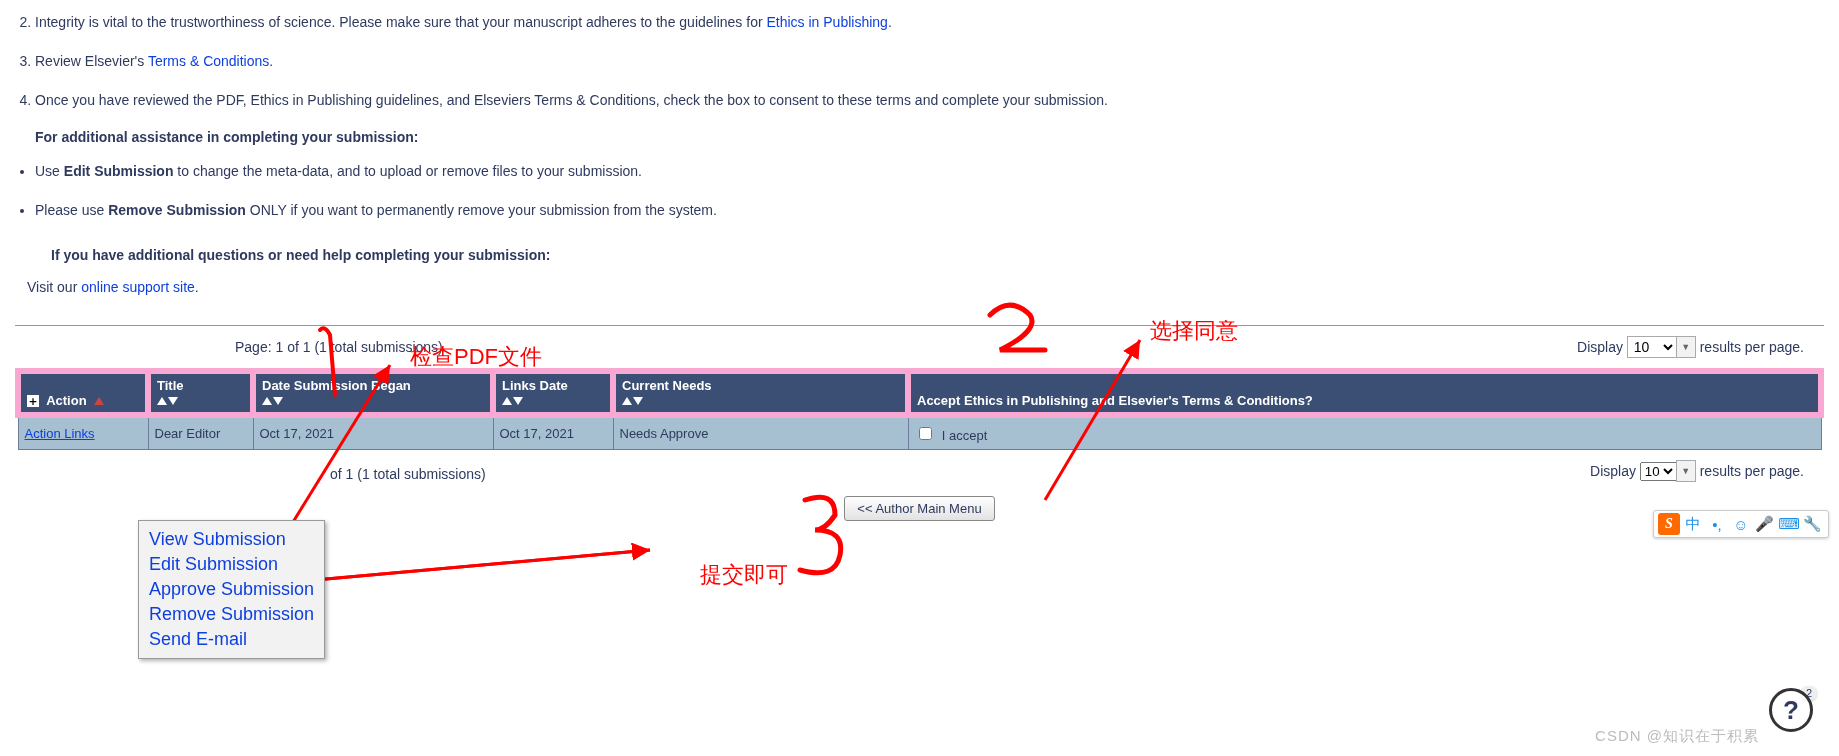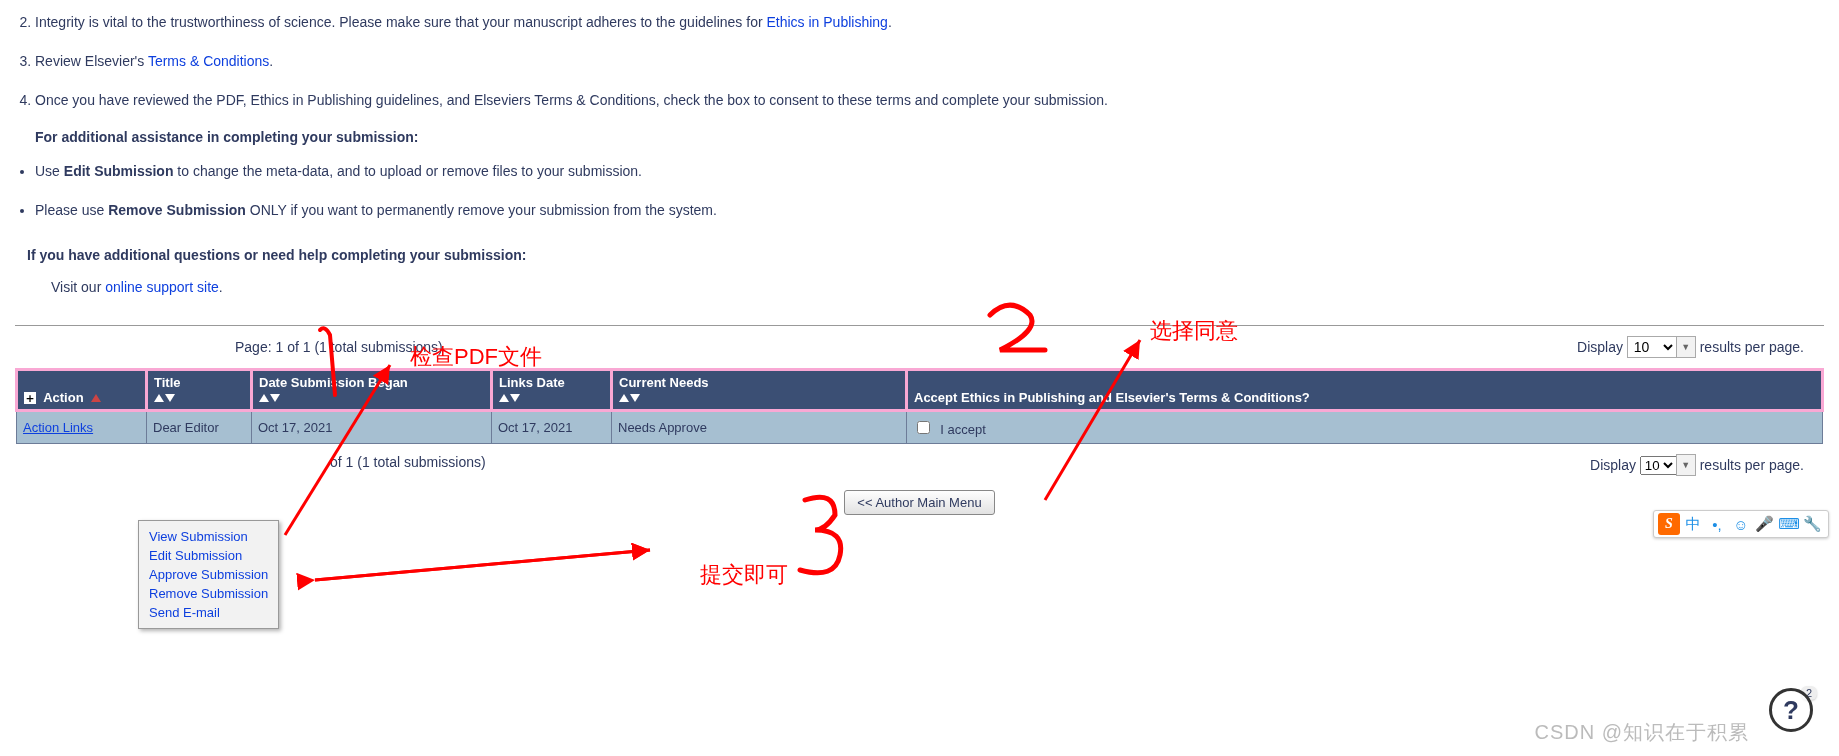--- a/index.html
+++ b/index.html
@@ -33,45 +33,45 @@
   .select-btn {
     display:inline-flex; width:18px; height:20px; align-items:center; justify-content:center;
     border:1px solid #aaa; background:#f2f2f2; color:#666; font-size:9px; margin-left:-1px;
   }
   table.data {
     width: 100%; border-collapse: collapse; table-layout: fixed;
     border: 1px solid #6d7c98;
   }
   table.data th {
     background: #3b4f74; color: #fff; font-weight: bold; text-align: left;
-    padding: 4px 6px; vertical-align: bottom; border: 3px solid #f9a8d4;
+    padding: 4px 6px; vertical-align: bottom; border: 6px solid #f9a8d4;
     font-size: 13px;
   }
   table.data td {
     padding: 6px; border: 1px solid #6d7c98; background: #a6bfd1; color: #2f3a5f;
     vertical-align: middle; font-size: 13px;
   }
   .sort-arrows { display:inline-flex; gap:1px; }
   .tri-up, .tri-down { width:0; height:0; display:inline-block; cursor:pointer; }
   .tri-up { border-left:5px solid transparent; border-right:5px solid transparent; border-bottom:8px solid #fff; }
   .tri-down { border-left:5px solid transparent; border-right:5px solid transparent; border-top:8px solid #fff; }
   .tri-up-red { border-left:5px solid transparent; border-right:5px solid transparent; border-bottom:8px solid #c44; display:inline-block; }
   .plus-box {
     display:inline-block; width:12px; height:12px; background:#fff; color:#000;
     font-size:12px; line-height:12px; text-align:center; margin-right:4px;
     font-weight:bold;
   }
   .action-menu {
     position: absolute; left: 138px; top: 520px; background: #f2f2f2;
     border: 1px solid #999; box-shadow: 2px 2px 4px rgba(0,0,0,.3);
-    padding: 6px 10px; z-index: 50; font-size: 13px;
+    padding: 6px 10px; z-index: 50; font-size: 18px;
   }
   .action-menu div { color: #0d3fde; padding: 2px 0; cursor:pointer; }
   .bottom-bar {
-    display: flex; justify-content: space-between; align-items: flex-start;
+    display: flex; justify-content: space-between; align-items: flex-end;
     padding: 10px 20px 10px 260px; color: #2f3a5f;
   }
   .btn {
     display:inline-block; border:1px solid #888; border-radius:3px;
     background: linear-gradient(#fefefe,#e2e2e2); padding: 4px 12px;
     color:#2f3a5f; cursor:pointer; font-size:13px;
   }
   .center-row { text-align:center; margin-top:4px; }
   
   .anno { position:absolute; color:red; font-size:22px; pointer-events:none; }
@@ -88,22 +88,22 @@
   .help-circle {
     position: fixed; right: 26px; bottom: 24px; width:38px; height:38px;
     border:3px solid #333; border-radius:50%; display:flex; align-items:center; justify-content:center;
     font-size:26px; font-weight:bold; background:rgba(255,255,255,.7);
   }
   .help-badge {
     position: fixed; right: 22px; bottom: 56px; background:#eee; border-radius:6px;
     padding:1px 5px; font-size:11px; box-shadow:0 1px 2px rgba(0,0,0,.2);
   }
   .watermark {
-    position: fixed; right: 90px; bottom: 10px; color: rgba(120,120,120,.5);
-    font-size: 20px; letter-spacing:1px;text-align:center;
+    position: fixed; right: 80px; bottom: 10px; color: rgba(120,120,120,.5);
+    font-size: 15px; letter-spacing:1px;text-align:center;
   }
   .col-action { width:130px; }
   .col-title  { width:105px; }
   .col-date1  { width:240px; }
   .col-status { width:120px; }
   .col-curr   { width:295px; }
   .col-accept { width:auto; }
 </style>
 </head>
 <body>
@@ -122,23 +122,23 @@
 
 <ul class="content-block">
   <li>
     <span>Use </span><span class="bold">Edit Submission</span><span> to change the meta-data, and to upload or remove files to your submission.</span>
   </li>
   <li>
     <span>Please use </span><span class="bold">Remove Submission</span><span> ONLY if you want to permanently remove your submission from the system.</span>
   </li>
 </ul>
 
-<p class="content-block bold" style="margin:26px 12px 16px;">If you have additional questions or need help completing your submission:</p>
-
-<p class="content-block" style="margin:0 36px 8px;">
+<p class="content-block bold" style="margin:26px 36px 16px;">If you have additional questions or need help completing your submission:</p>
+
+<p class="content-block" style="margin:0 12px 8px;">
   <span>Visit our </span><a>online support site</a><span>.</span>
 </p>
 
 <hr class="sep">
 
 <div class="page-bar">
   <span>Page: 1 of 1 (1 total submissions)</span>
   <span>
     <span>Display</span>
     <span class="select-wrap">

